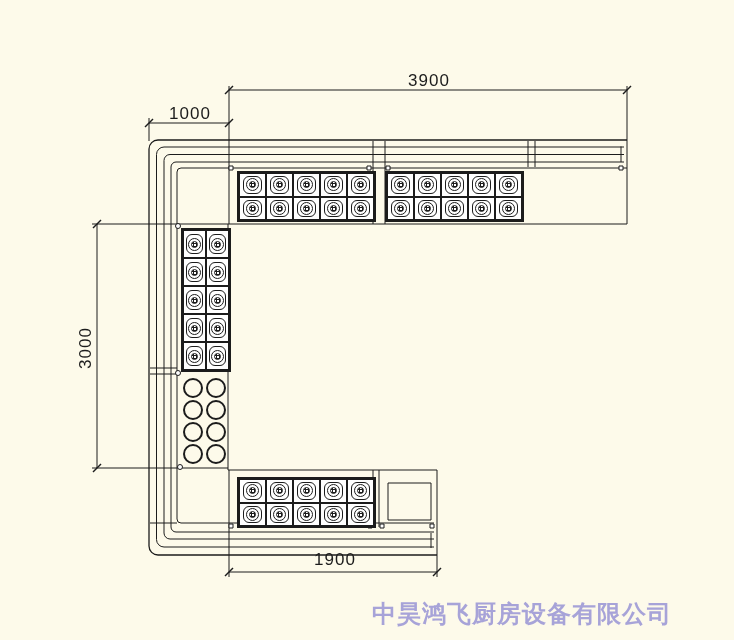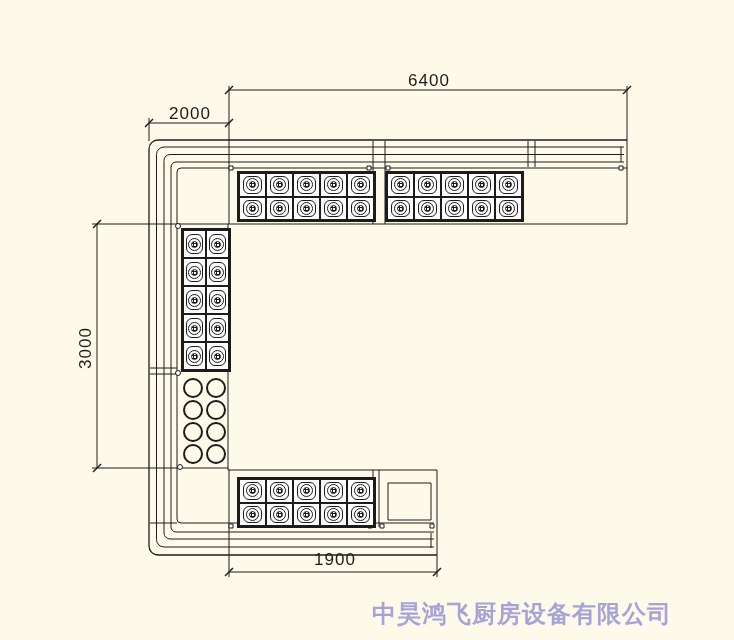--- a/index.html
+++ b/index.html
@@ -135,22 +135,22 @@
       <rect class="marker" x="229" y="524" width="4" height="4"></rect>
       <rect class="marker" x="368" y="524" width="4" height="4"></rect>
       <rect class="marker" x="380" y="524" width="4" height="4"></rect>
       <rect class="marker" x="430" y="524" width="4" height="4"></rect>
       <circle class="marker" cx="178" cy="226" r="2.5"></circle>
       <circle class="marker" cx="178" cy="373" r="2.5"></circle>
       <circle class="marker" cx="180" cy="467" r="2.5"></circle>
     </g>
   </svg>
 
-  <div class="dim-label" style="left:389px;top:71px;width:80px;">6400</div>
-  <div class="dim-label" style="left:152px;top:104px;width:76px;">2000</div>
+  <div class="dim-label" style="left:389px;top:71px;width:80px;">3900</div>
+  <div class="dim-label" style="left:152px;top:104px;width:76px;">1000</div>
   <div class="dim-label vertical" style="left:56px;top:338px;width:60px;">3000</div>
   <div class="dim-label" style="left:293px;top:550px;width:84px;">1900</div>
 
   <div class="watermark">中昊鸿飞厨房设备有限公司</div>
 
 <div class="block h" style="left: 237px; top: 171px; width: 135px; height: 47px; grid-template-columns: repeat(5, 1fr); grid-template-rows: repeat(2, 1fr);">
       <div class="cell">
         <div class="rrect">
           <div class="knob">
             <div class="knob2"></div>

